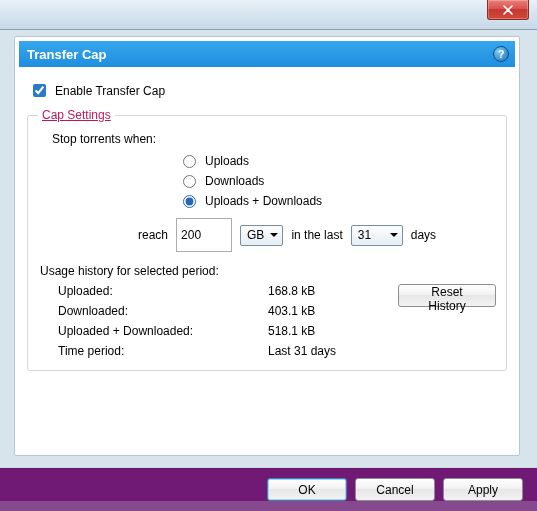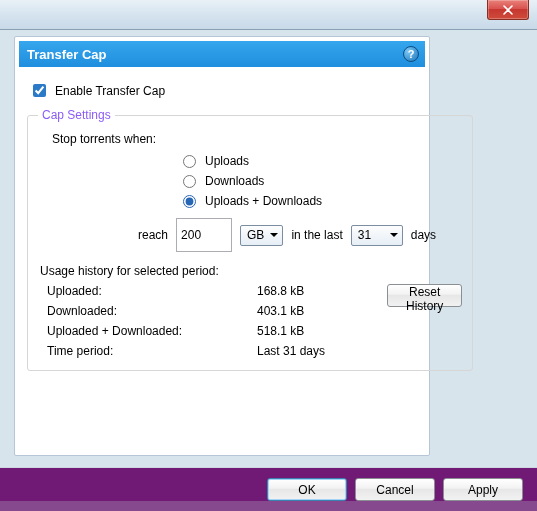--- a/index.html
+++ b/index.html
@@ -40,21 +40,21 @@
     justify-content: center;
     color: white;
     box-shadow: inset 0 0 0 1px rgba(255,255,255,0.25);
     cursor: pointer;
   }
   .close-btn svg { display:block; }
   .inner {
     position: absolute;
     top: 36px;
     left: 14px;
-    width: 416px;
+    width: 506px;
     height: 420px;
     background: #ffffff;
     border: 1px solid #b7c6d6;
     border-radius: 2px;
   }
   .hdr {
     margin: 4px 4px 0 4px;
     height: 26px;
     background: linear-gradient(to bottom, #36a6ed 0%, #1f8ede 100%);
     color: #fff;
@@ -82,21 +82,22 @@
     accent-color: #2a7ac7;
   }
   fieldset.group {
     border: 1px solid #d6d6d6;
     border-radius: 3px;
     margin: 0;
     padding: 8px 10px 12px 10px;
   }
   fieldset.group > legend {
     padding: 0 4px;
-    color: #8b5cf6;
+    color: #be185d;
+    text-decoration: underline;
   }
   .stop-label { margin: 2px 0 6px 14px; }
   .radio-col { margin-left: 140px; }
   .radio-row { display: flex; align-items: flex-end; gap: 6px; margin: 4px 0; }
   input[type=radio] {
     width: 13px; height: 13px;
     accent-color: #2766b5;
   }
   .reach-row {
     display: flex;
@@ -128,21 +129,21 @@
     width: 0; height: 0;
     border-left: 4px solid transparent;
     border-right: 4px solid transparent;
     border-top: 4px solid #000;
   }
   .usage-label { margin: 12px 0 6px 2px; }
   .usage-area {
     display: flex;
     gap: 10px;
     align-items: flex-start;
-    margin-left: 9px;
+    margin-left: 20px;
   }
   .usage-grid {
     display: grid;
     grid-template-columns: 210px 120px;
     row-gap: 6px;
     font-size: 12px;
   }
   .btn {
     height: 23px;
     min-width: 74px;

